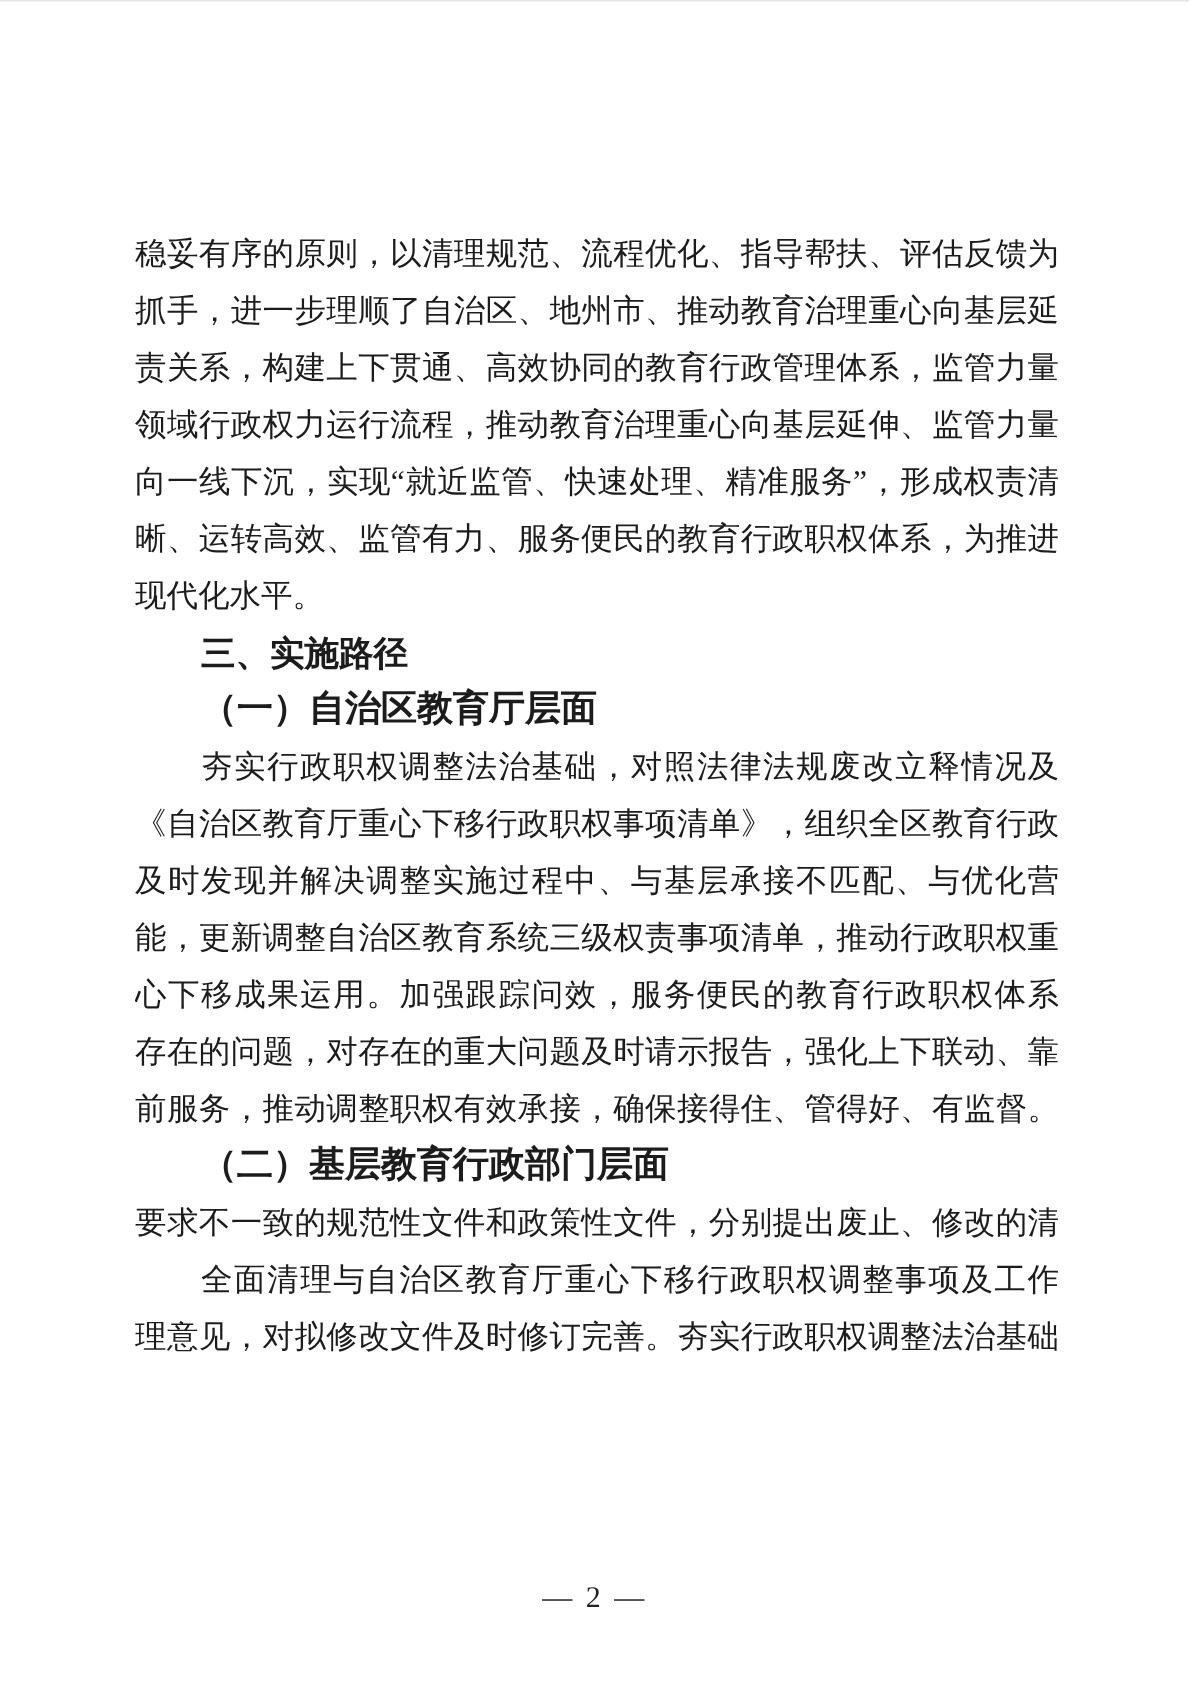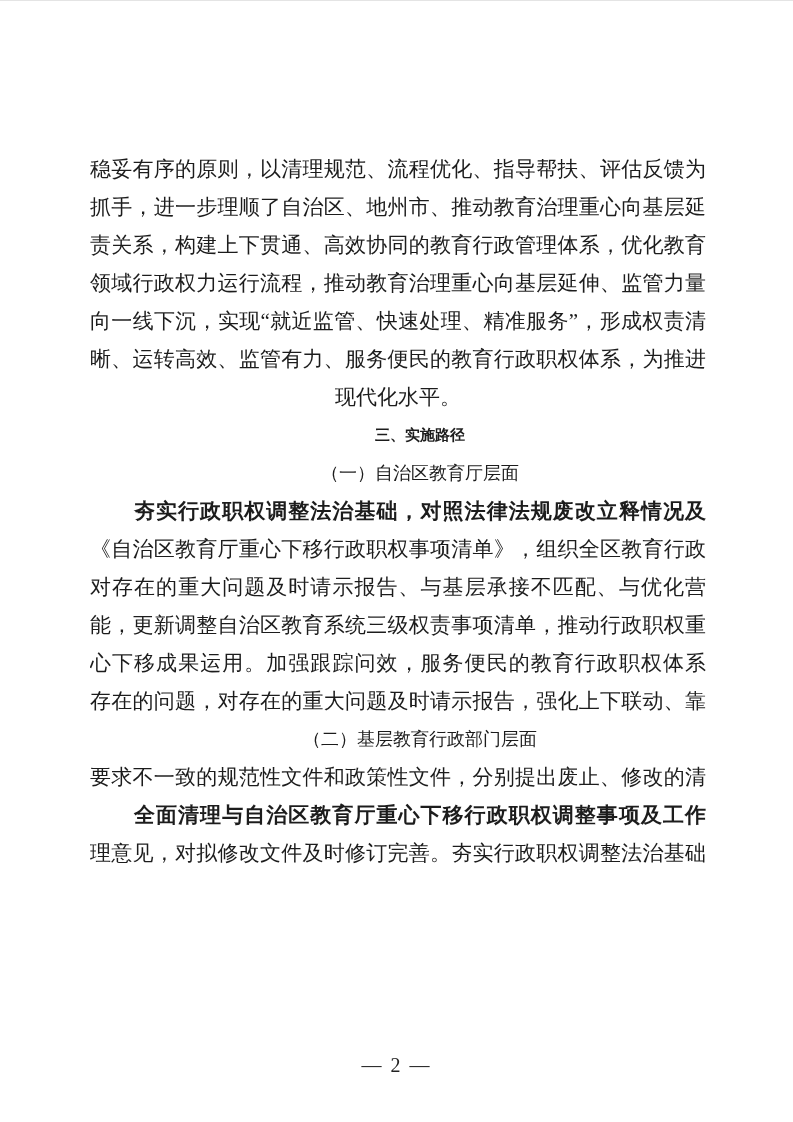--- a/index.html
+++ b/index.html
@@ -27,38 +27,36 @@
     left: 90px;
     top: 150px;
     width: 616px;
   }
   .ln {
     height: 38px;
     line-height: 38px;
     font-size: 21px;
     white-space: normal;
     overflow: hidden;
-    text-align: center;
   }
   .just {
     text-align: justify;
     text-align-last: justify;
   }
   .indent {
     text-indent: 44px;
-    font-weight: bold;
   }
   .h-section {
     font-family: "Liberation Sans", "DejaVu Sans", sans-serif;
     font-weight: bold;
-    font-size: 15px;
+    font-size: 23px;
   }
   .h-sub {
-    font-weight: normal;
-    font-size: 18px;
+    font-weight: bold;
+    font-size: 24px;
   }
   .footer {
     position: absolute;
     top: 1050px;
     left: 0;
     width: 100%;
     text-align: center;
     font-size: 20px;
     line-height: 30px;
     color: #222222;
@@ -67,33 +65,34 @@
 </style>
 </head>
 <body>
 
 <div class="page">
   <div class="top-edge"></div>
 
   <div class="text-block">
     <div class="ln just">稳妥有序的原则，以清理规范、流程优化、指导帮扶、评估反馈为</div>
     <div class="ln just">抓手，进一步理顺了自治区、地州市、推动教育治理重心向基层延伸</div>
-    <div class="ln just">责关系，构建上下贯通、高效协同的教育行政管理体系，优化教育</div>
+    <div class="ln just">责关系，构建上下贯通、高效协同的教育行政管理体系，监管力量</div>
     <div class="ln just">领域行政权力运行流程，推动教育治理重心向基层延伸、监管力量</div>
     <div class="ln just">向一线下沉，实现“就近监管、快速处理、精准服务”，形成权责清</div>
     <div class="ln just">晰、运转高效、监管有力、服务便民的教育行政职权体系，为推进</div>
     <div class="ln">现代化水平。</div>
     <div class="ln h-section indent">三、实施路径</div>
     <div class="ln h-sub indent">（一）自治区教育厅层面</div>
     <div class="ln just indent">夯实行政职权调整法治基础，对照法律法规废改立释情况及</div>
     <div class="ln just">《自治区教育厅重心下移行政职权事项清单》，组织全区教育行政</div>
-    <div class="ln just">对存在的重大问题及时请示报告、与基层承接不匹配、与优化营</div>
+    <div class="ln just">及时发现并解决调整实施过程中、与基层承接不匹配、与优化营</div>
     <div class="ln just">能，更新调整自治区教育系统三级权责事项清单，推动行政职权重</div>
     <div class="ln just">心下移成果运用。加强跟踪问效，服务便民的教育行政职权体系</div>
     <div class="ln just">存在的问题，对存在的重大问题及时请示报告，强化上下联动、靠</div>
+    <div class="ln just">前服务，推动调整职权有效承接，确保接得住、管得好、有监督。</div>
     <div class="ln h-sub indent">（二）基层教育行政部门层面</div>
     <div class="ln just">要求不一致的规范性文件和政策性文件，分别提出废止、修改的清</div>
     <div class="ln just indent">全面清理与自治区教育厅重心下移行政职权调整事项及工作</div>
     <div class="ln just">理意见，对拟修改文件及时修订完善。夯实行政职权调整法治基础</div>
   </div>
 
   <div class="footer">— 2 —</div>
 </div>
 
 </body></html>

